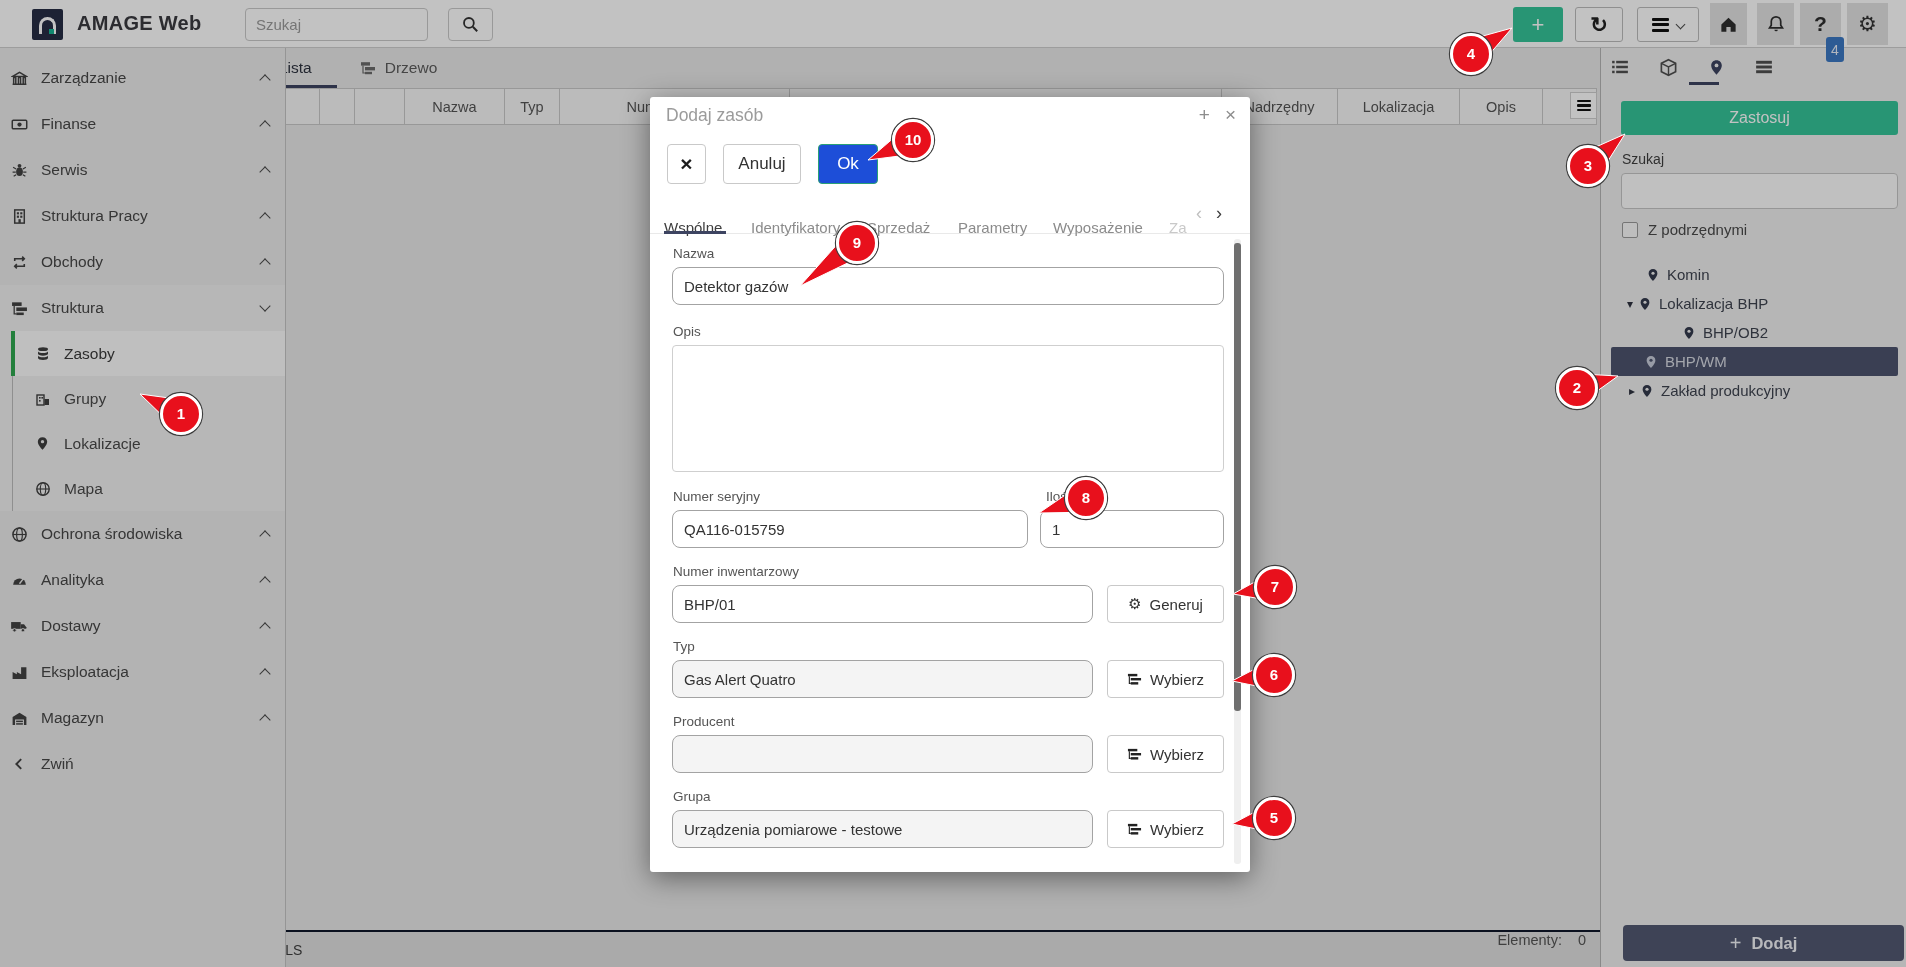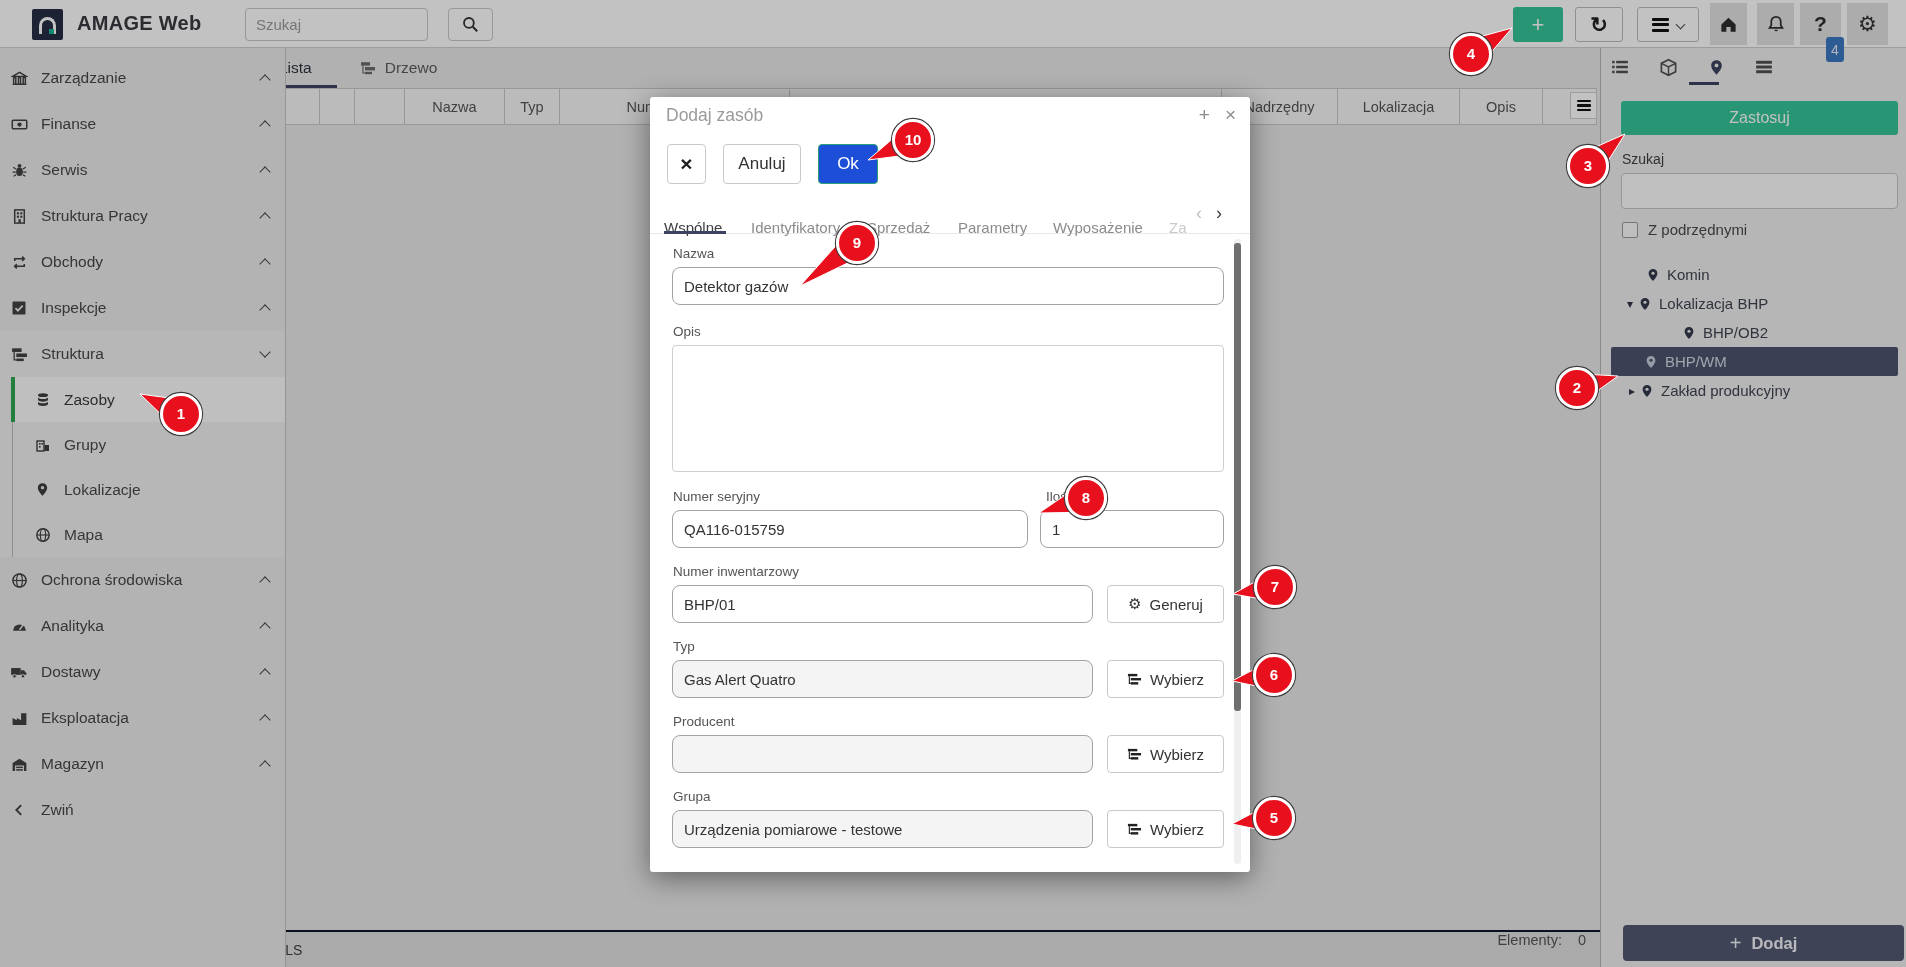--- a/index.html
+++ b/index.html
@@ -207,30 +207,20 @@
       <span>Struktura Pracy</span>
       <span class="chv up"></span>
     </div>
     <div class="sitem">
       <span class="ic">
           <svg class="iconsvg" width="17" height="17" viewBox="0 0 16 16">
             <path d="M3.5 6.5v-2h9M10.5 2.5l2 2-2 2M12.5 9.5v2h-9M5.5 13.5l-2-2 2-2" fill="none" stroke="currentColor" stroke-width="1.5"></path>
           </svg>
         </span>
       <span>Obchody</span>
-      <span class="chv up"></span>
-    </div>
-    <div class="sitem">
-      <span class="ic">
-          <svg class="iconsvg" width="16" height="16" viewBox="0 0 16 16">
-            <rect x="1.5" y="1.5" width="13" height="13" rx="1" fill="currentColor"></rect>
-            <path d="M4.5 8.2l2.4 2.4 4.8-5" fill="none" stroke="#ececec" stroke-width="1.8"></path>
-          </svg>
-        </span>
-      <span>Inspekcje</span>
       <span class="chv up"></span>
     </div>
 
     <div class="opengroup">
       <div class="sitem">
         <span class="ic">
             <svg class="iconsvg" width="17" height="17" viewBox="0 0 16 16">
               <rect x="1" y="2.2" width="9" height="3.4" fill="currentColor"></rect>
               <rect x="5" y="7" width="10" height="3.4" fill="currentColor"></rect>
               <rect x="5" y="11.8" width="7" height="2.4" fill="currentColor"></rect>

